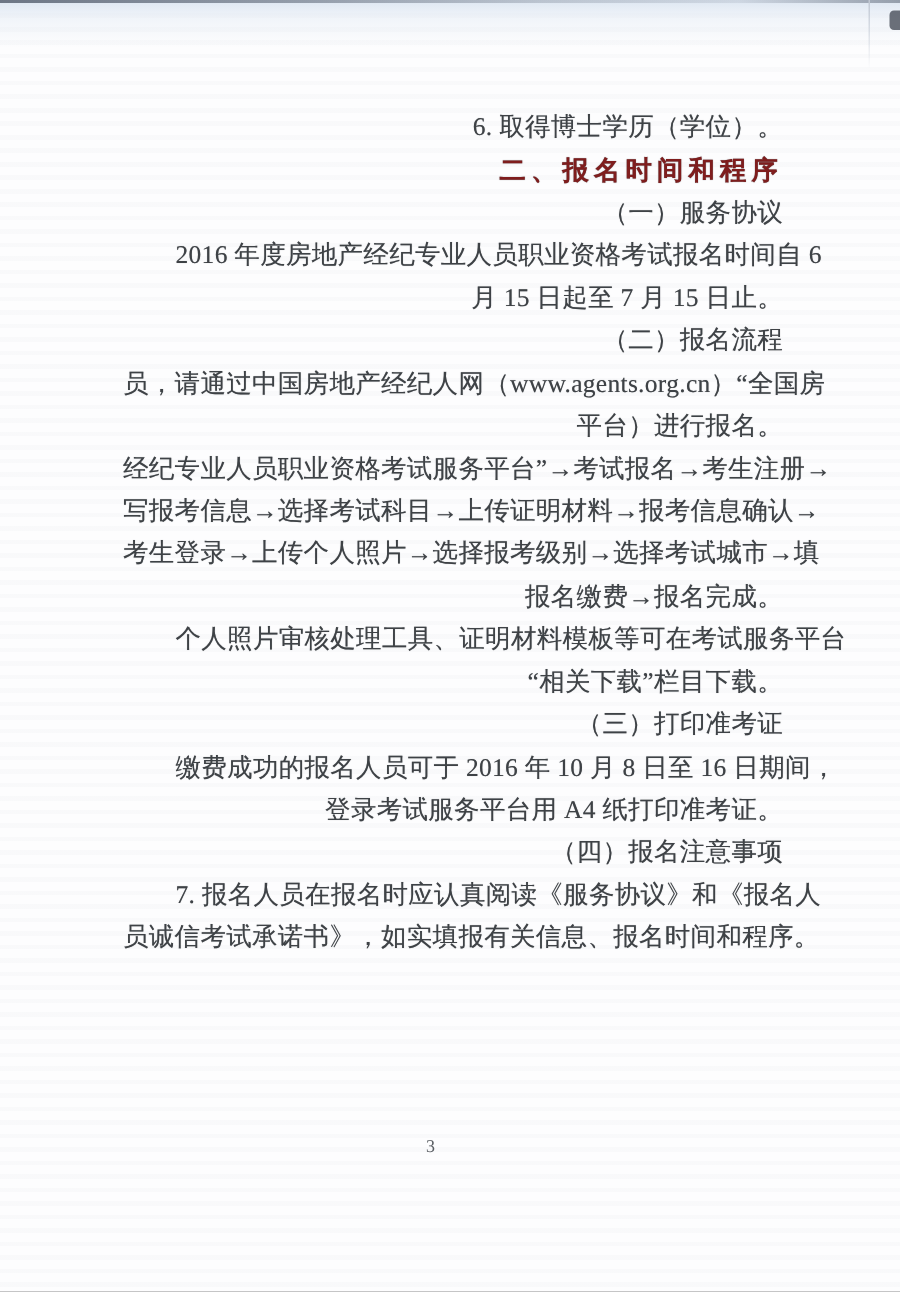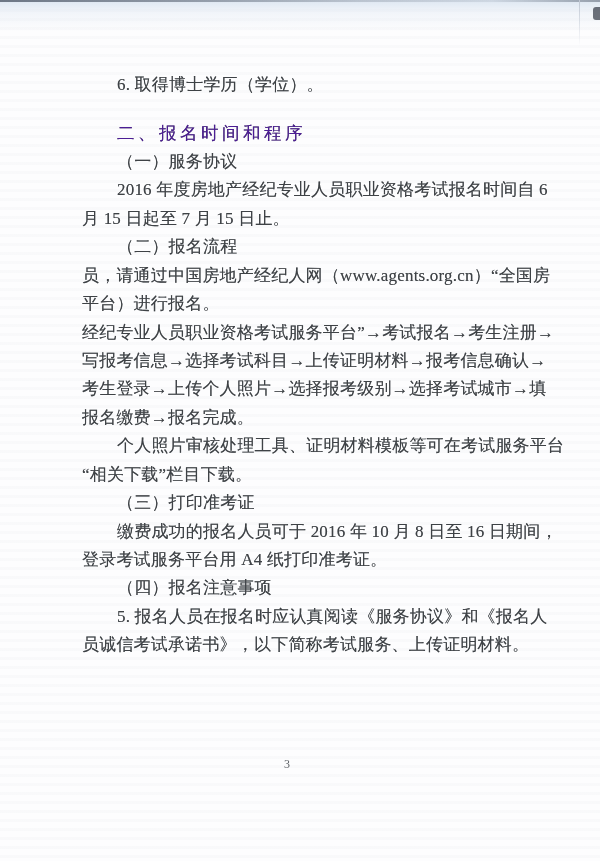--- a/index.html
+++ b/index.html
@@ -32,28 +32,28 @@
   .corner-mark{
     position:absolute;right:0;top:7px;width:7px;height:13px;
     background:#474d59;border-radius:3px 0 0 3px;opacity:.8;
   }
   .body{
     position:absolute;top:71px;left:82px;right:78px;
     font-size:17px;line-height:28.45px;
     color:#3e4246;
     letter-spacing:0.2px;
     text-shadow:0 0 0.5px rgba(62,66,70,0.55);
+    text-align:right;
   }
   .line{white-space:nowrap;height:28.45px;}
   .line.indent{padding-left:35px;}
   .line.bold{
-    font-weight:normal;color:#4c1d95;
+    font-weight:bold;color:#7f1d1d;
     letter-spacing:3.5px;font-size:17.5px;
     text-shadow:0 0 0.6px rgba(30,33,38,0.7);
-    margin-top:20px;
   }
   .page-number{
     position:absolute;top:757px;left:0;width:100%;
     text-align:center;font-size:12px;color:#5a5e63;
     transform:translateX(-13px);
   }
 </style>
 </head>
 <body>
 
@@ -74,18 +74,18 @@
       <div class="line">经纪专业人员职业资格考试服务平台”→考试报名→考生注册→</div>
       <div class="line">写报考信息→选择考试科目→上传证明材料→报考信息确认→</div>
       <div class="line">考生登录→上传个人照片→选择报考级别→选择考试城市→填</div>
       <div class="line">报名缴费→报名完成。</div>
       <div class="line indent">个人照片审核处理工具、证明材料模板等可在考试服务平台</div>
       <div class="line">“相关下载”栏目下载。</div>
       <div class="line indent">（三）打印准考证</div>
       <div class="line indent">缴费成功的报名人员可于 2016 年 10 月 8 日至 16 日期间，</div>
       <div class="line">登录考试服务平台用 A4 纸打印准考证。</div>
       <div class="line indent">（四）报名注意事项</div>
-      <div class="line indent">5.  报名人员在报名时应认真阅读《服务协议》和《报名人</div>
-      <div class="line">员诚信考试承诺书》，以下简称考试服务、上传证明材料。</div>
+      <div class="line indent">7.  报名人员在报名时应认真阅读《服务协议》和《报名人</div>
+      <div class="line">员诚信考试承诺书》，如实填报有关信息、报名时间和程序。</div>
     </div>
 
   <div class="page-number">3</div>
 </div>
 
 </body></html>

